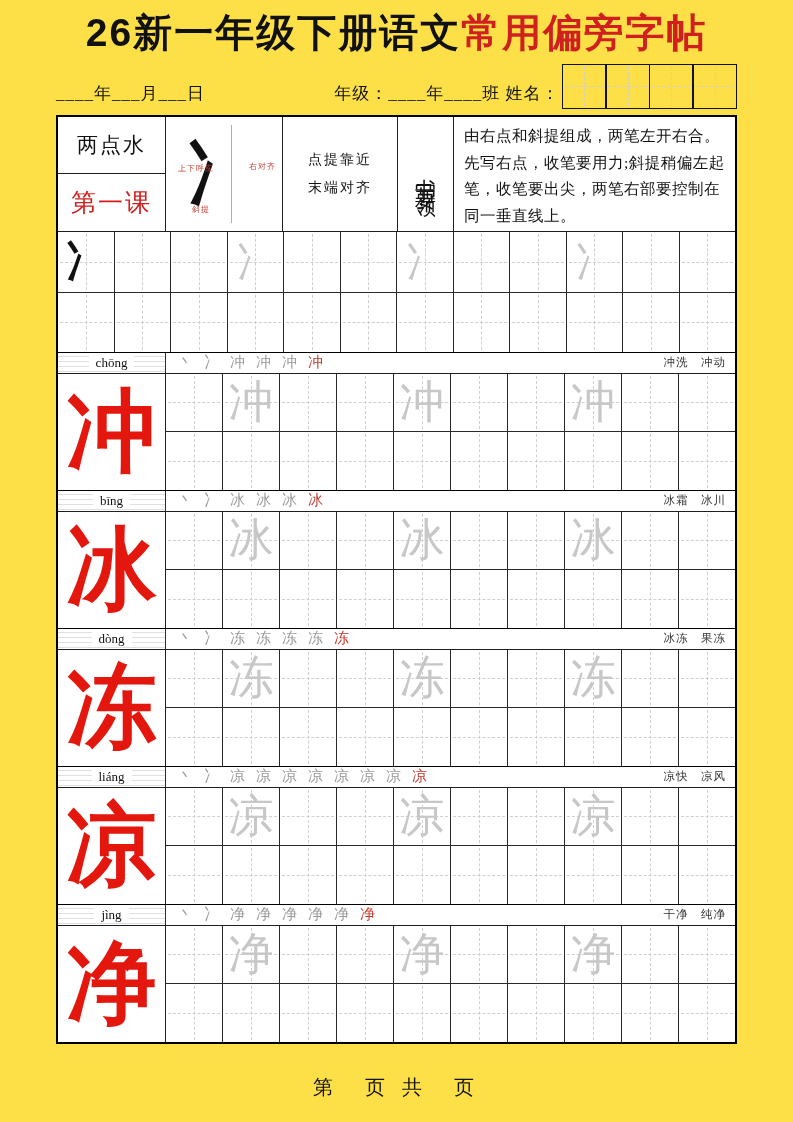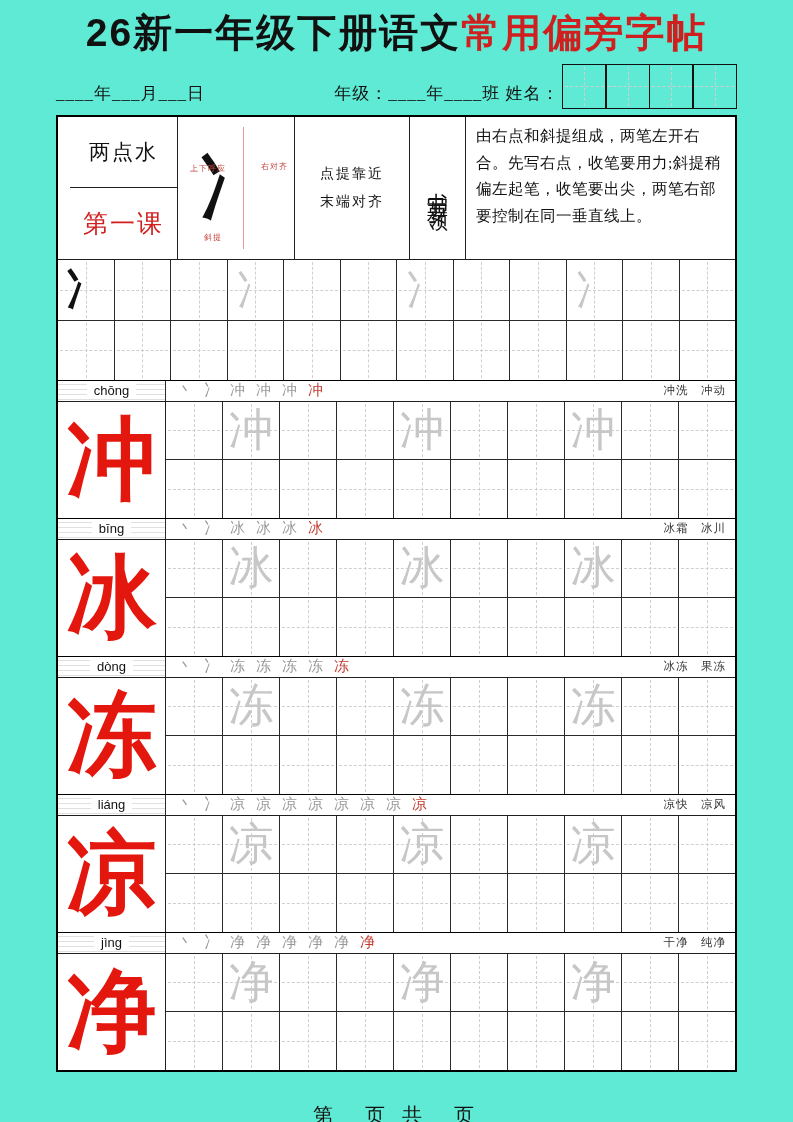--- a/index.html
+++ b/index.html
@@ -1,40 +1,40 @@
 <!DOCTYPE html>
 <html style="--red: #e3170d; --title-red: #cf1f1f; --ghost: #c7c7c7; --line: #1f1f1f; --dash: #cfcfcf;"><head>
 <meta charset="utf-8">
 <style>
   :root{
     --red:#e3170d; --title-red:#cf1f1f; --ghost:#c7c7c7;
     --line:#1f1f1f; --dash:#cfcfcf; --thin:1.3px;
   }
   *{box-sizing:border-box; margin:0; padding:0;}
   html,body{background:#fff;}
-  .page{width:793px; height:1122px; position:relative; background:#5eead4;
+  .page{width:793px; height:1122px; position:relative; background:#fde047;
         font-family:"Liberation Serif", serif; color:#111; overflow:hidden;
         outline:1px solid #e9e9e9;}
   
   .title{padding-top:12px; text-align:center; font-family:"Liberation Sans", sans-serif;
          font-weight:800; font-size:39px; letter-spacing:2px; line-height:1.1; white-space:nowrap;}
   .title .red{color:var(--title-red);}
   
   .info{display:flex; align-items:flex-end; margin:8px 0 6px 56px; width:681px; height:46px;}
   .date{font-size:17px; letter-spacing:1px; padding-bottom:4px;}
   .spacer{flex:1;}
   .classline{font-size:17px; letter-spacing:1px; padding-bottom:4px; margin-right:4px;}
   .nameboxes{display:flex;}
   .namebox{width:45px; height:45px; border:1.6px solid #111; margin-left:-1.6px; position:relative;}
   .namebox::before{content:''; position:absolute; left:2px; right:2px; top:50%; border-top:1px dashed var(--dash);}
   .namebox::after{content:''; position:absolute; top:2px; bottom:2px; left:50%; border-left:1px dashed var(--dash);}
   
   .sheet{margin-left:56px; width:681px; border:2.6px solid #000; background:#fff;}
   
-  .hdr{display:flex; height:143px; border-bottom:1.6px solid var(--line);padding-left:12px;}
+  .hdr{display:flex; height:115px; border-bottom:1.6px solid var(--line);}
   .hc{border-right:var(--thin) solid var(--line); display:flex; align-items:center; justify-content:center;}
   .hc1{width:108px; flex-direction:column; align-items:stretch;}
   .hc1 .top{flex:1; border-bottom:var(--thin) solid var(--line); display:flex; align-items:center; justify-content:center;
             font-size:21px; letter-spacing:2px;}
   .hc1 .bot{flex:1; display:flex; align-items:center; justify-content:center; color:var(--title-red); font-size:25px; letter-spacing:2px;}
   .hc2{width:117px; position:relative;}
   .demo-char{font-size:66px; font-weight:bold; line-height:1; transform:translateX(-4px);}
   .demo-line{position:absolute; left:56%; top:7%; bottom:7%; border-left:1.2px solid #e79a93;}
   .anno{position:absolute; color:#c4483e; font-size:8px; letter-spacing:1px; white-space:nowrap;}
   .anno.t{top:22px; left:12px;margin-top:24px;}
@@ -57,21 +57,21 @@
   .model{position:relative; z-index:1; font-size:40px; font-weight:bold; color:#111; line-height:1;}
   .ghost{position:relative; z-index:1; color:var(--ghost); line-height:1;}
   .rghost{font-size:38px;}
   .cghost{font-size:45px;}
   
   .block{border-top:1.7px solid #000;}
   .pyrow{height:21px; display:flex; align-items:stretch; border-bottom:1.5px solid var(--line);}
   .pycell{width:108px; border-right:var(--thin) solid #2a2a2a; display:flex; align-items:center; justify-content:center;
           background-image:linear-gradient(#e0e0e0 1px, transparent 1px);
           background-size:100% 5px; background-position:0 3px;}
-  .pinyin{background:#fff; padding:0 7px; font-family:Liberation Sans, sans-serif; font-size:13px; color:#111; line-height:1;}
+  .pinyin{background:#fff; padding:0 7px; font-family:Liberation Serif, serif; font-size:13px; color:#111; line-height:1;}
   .strokes{flex:1; display:flex; align-items:center; gap:11px; padding-left:12px;
            font-size:15px; color:#999; line-height:1;}
   .sg.last{color:#c23b2e;}
   .words{display:flex; align-items:center; padding-right:9px; font-size:11.5px; color:#333; letter-spacing:1px;}
   .bgrid{display:flex; height:116px;}
   .bigcell{width:108px; border-right:1.5px solid var(--line); display:flex; align-items:center; justify-content:center;}
   .bigchar{font-size:90px; font-weight:bold; color:var(--red); line-height:1;}
   .gridcols{flex:1; display:flex; flex-direction:column;}
   .crow1{height:57px;}
   .crow2{flex:1; border-top:var(--thin) solid #2a2a2a;}

